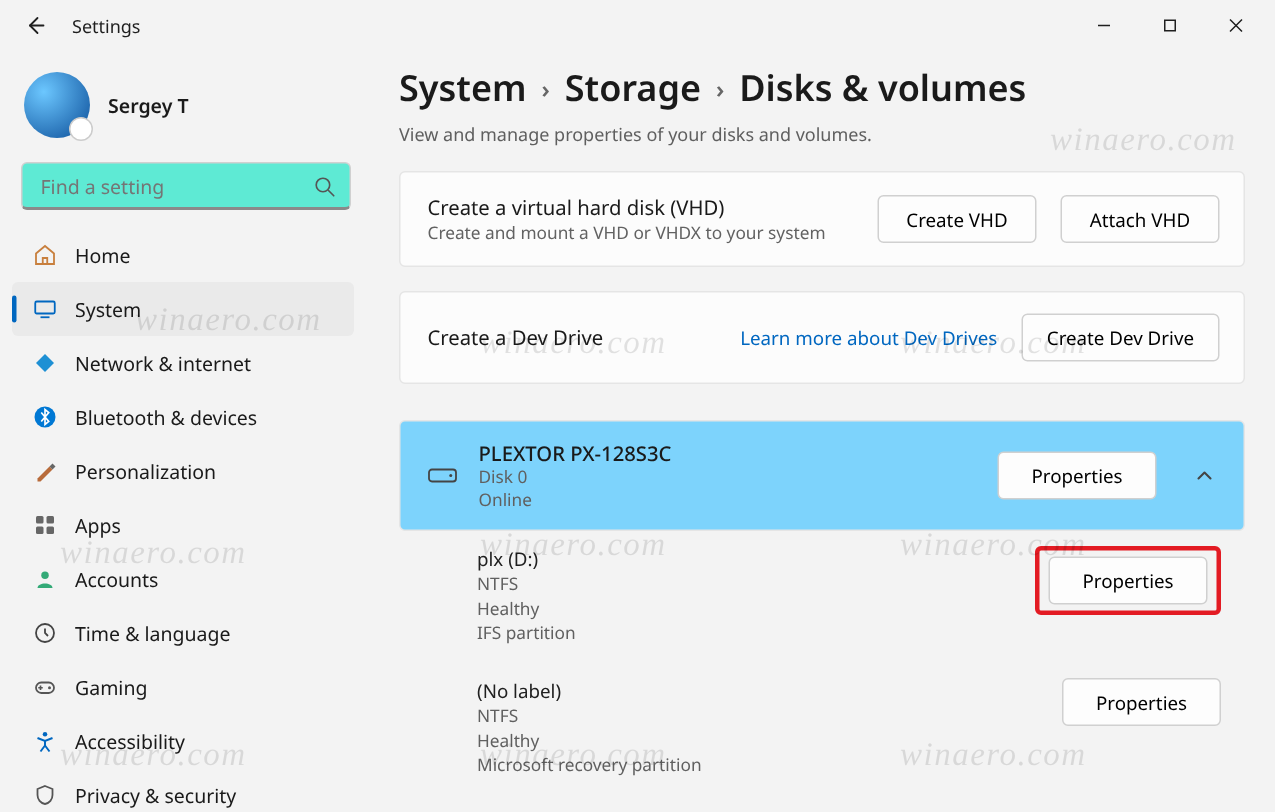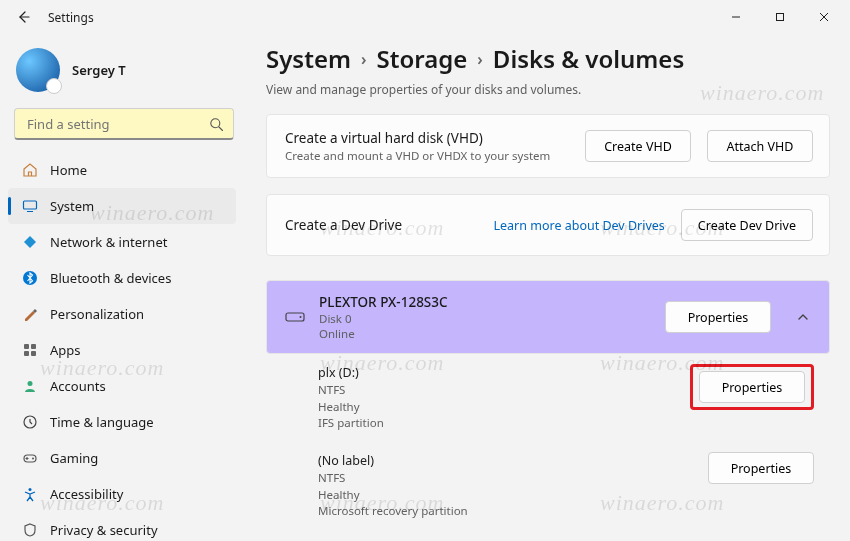--- a/index.html
+++ b/index.html
@@ -14,21 +14,21 @@
 
 .body { display: flex; height: calc(100% - 34px); }
 .sidebar { width: 248px; padding: 4px 8px 4px 4px; display: flex; flex-direction: column; overflow: hidden; }
 
 .profile { display: flex; align-items: center; padding: 10px 12px 14px 12px; gap: 12px; }
 .avatar { width: 44px; height: 44px; border-radius: 50%; background: radial-gradient(circle at 30% 30%, #6cc7ff, #0a4c97); position: relative; }
 .avatar::after { content:""; position:absolute; right:-2px; bottom:-2px; width:14px; height:14px; border-radius:50%; background:#fff; border:1px solid #ccc; }
 .username { font-size: 13px; font-weight: 600; }
 
 .search { margin: 2px 6px 12px 10px; position: relative; }
-.search input { width: 100%; height: 32px; border: 1px solid #d0d0d0; border-bottom: 2px solid #8a8a8a; border-radius: 4px; background: #fef9c3; padding: 0 34px 0 12px; font-size: 13px; outline: none; }
+.search input { width: 100%; height: 32px; border: 1px solid #d0d0d0; border-bottom: 2px solid #8a8a8a; border-radius: 4px; background: #5eead4; padding: 0 34px 0 12px; font-size: 13px; outline: none; }
 .search .icon { position: absolute; right: 10px; top: 7px; }
 
 .nav { list-style: none; padding: 0 4px; }
 .nav li { display: flex; align-items: center; gap: 12px; height: 36px; padding: 0 10px 0 14px; font-size: 13px; border-radius: 4px; cursor: pointer; position: relative; }
 .nav li.active { background: #eaeaea; }
 .nav li.active::before { content: ""; position: absolute; left: 0; top: 9px; bottom: 9px; width: 3px; background: #0067c0; border-radius: 2px; }
 .navicon { width: 16px; height: 16px; display: flex; align-items: center; justify-content: center; }
 
 .main { flex: 1; padding: 8px 20px 0 18px; overflow-y: auto; }
 .crumbs { display: flex; align-items: center; gap: 10px; font-size: 24px; font-weight: 600; }
@@ -38,21 +38,21 @@
 
 .card { background: #fcfcfc; border: 1px solid #e5e5e5; border-radius: 4px; margin-top: 16px; padding: 14px 16px 14px 18px; display: flex; align-items: center; gap: 16px; }
 .card .ct { font-size: 13.5px; font-weight: 400; }
 .card .cs { font-size: 11.5px; color: #626262; margin-top: 1px; }
 .card .grow { flex: 1; }
 
 .btn { height: 32px; min-width: 106px; padding: 0 16px; font-size: 12.5px; background: #fdfdfd; border: 1px solid #d0d0d0; border-radius: 4px; cursor: pointer; display: inline-flex; align-items: center; justify-content: center; }
 .lnk { color: #0067c0; font-size: 12.5px; cursor: pointer; text-decoration: none; }
 
 .disk-group { margin-top: 24px; }
-.disk-head { display: flex; align-items: center; background: #c4b5fd; border: 1px solid #e5e5e5; border-radius: 4px; padding: 12px 16px 12px 18px; gap: 14px; }
+.disk-head { display: flex; align-items: center; background: #7dd3fc; border: 1px solid #e5e5e5; border-radius: 4px; padding: 12px 16px 12px 18px; gap: 14px; }
 .diskicon { width: 20px; display: flex; align-items: center; }
 .diskinfo { flex: 1; }
 .diskinfo .dn { font-size: 13.5px; font-weight: 500; }
 .diskinfo .dl { font-size: 11.5px; color: #606060; }
 .chev { width: 20px; display: flex; align-items: center; justify-content: center; margin-left: 8px; cursor: pointer; }
 
 .vol { display: flex; align-items: flex-start; padding: 10px 16px 10px 52px; gap: 14px; position: relative; }
 .volinfo .vn { font-size: 12.5px; color: #202020; margin-bottom: 1px; }
 .volinfo .vl { font-size: 11.5px; color: #606060; line-height: 1.45; }
 .vol .grow { flex: 1; }

